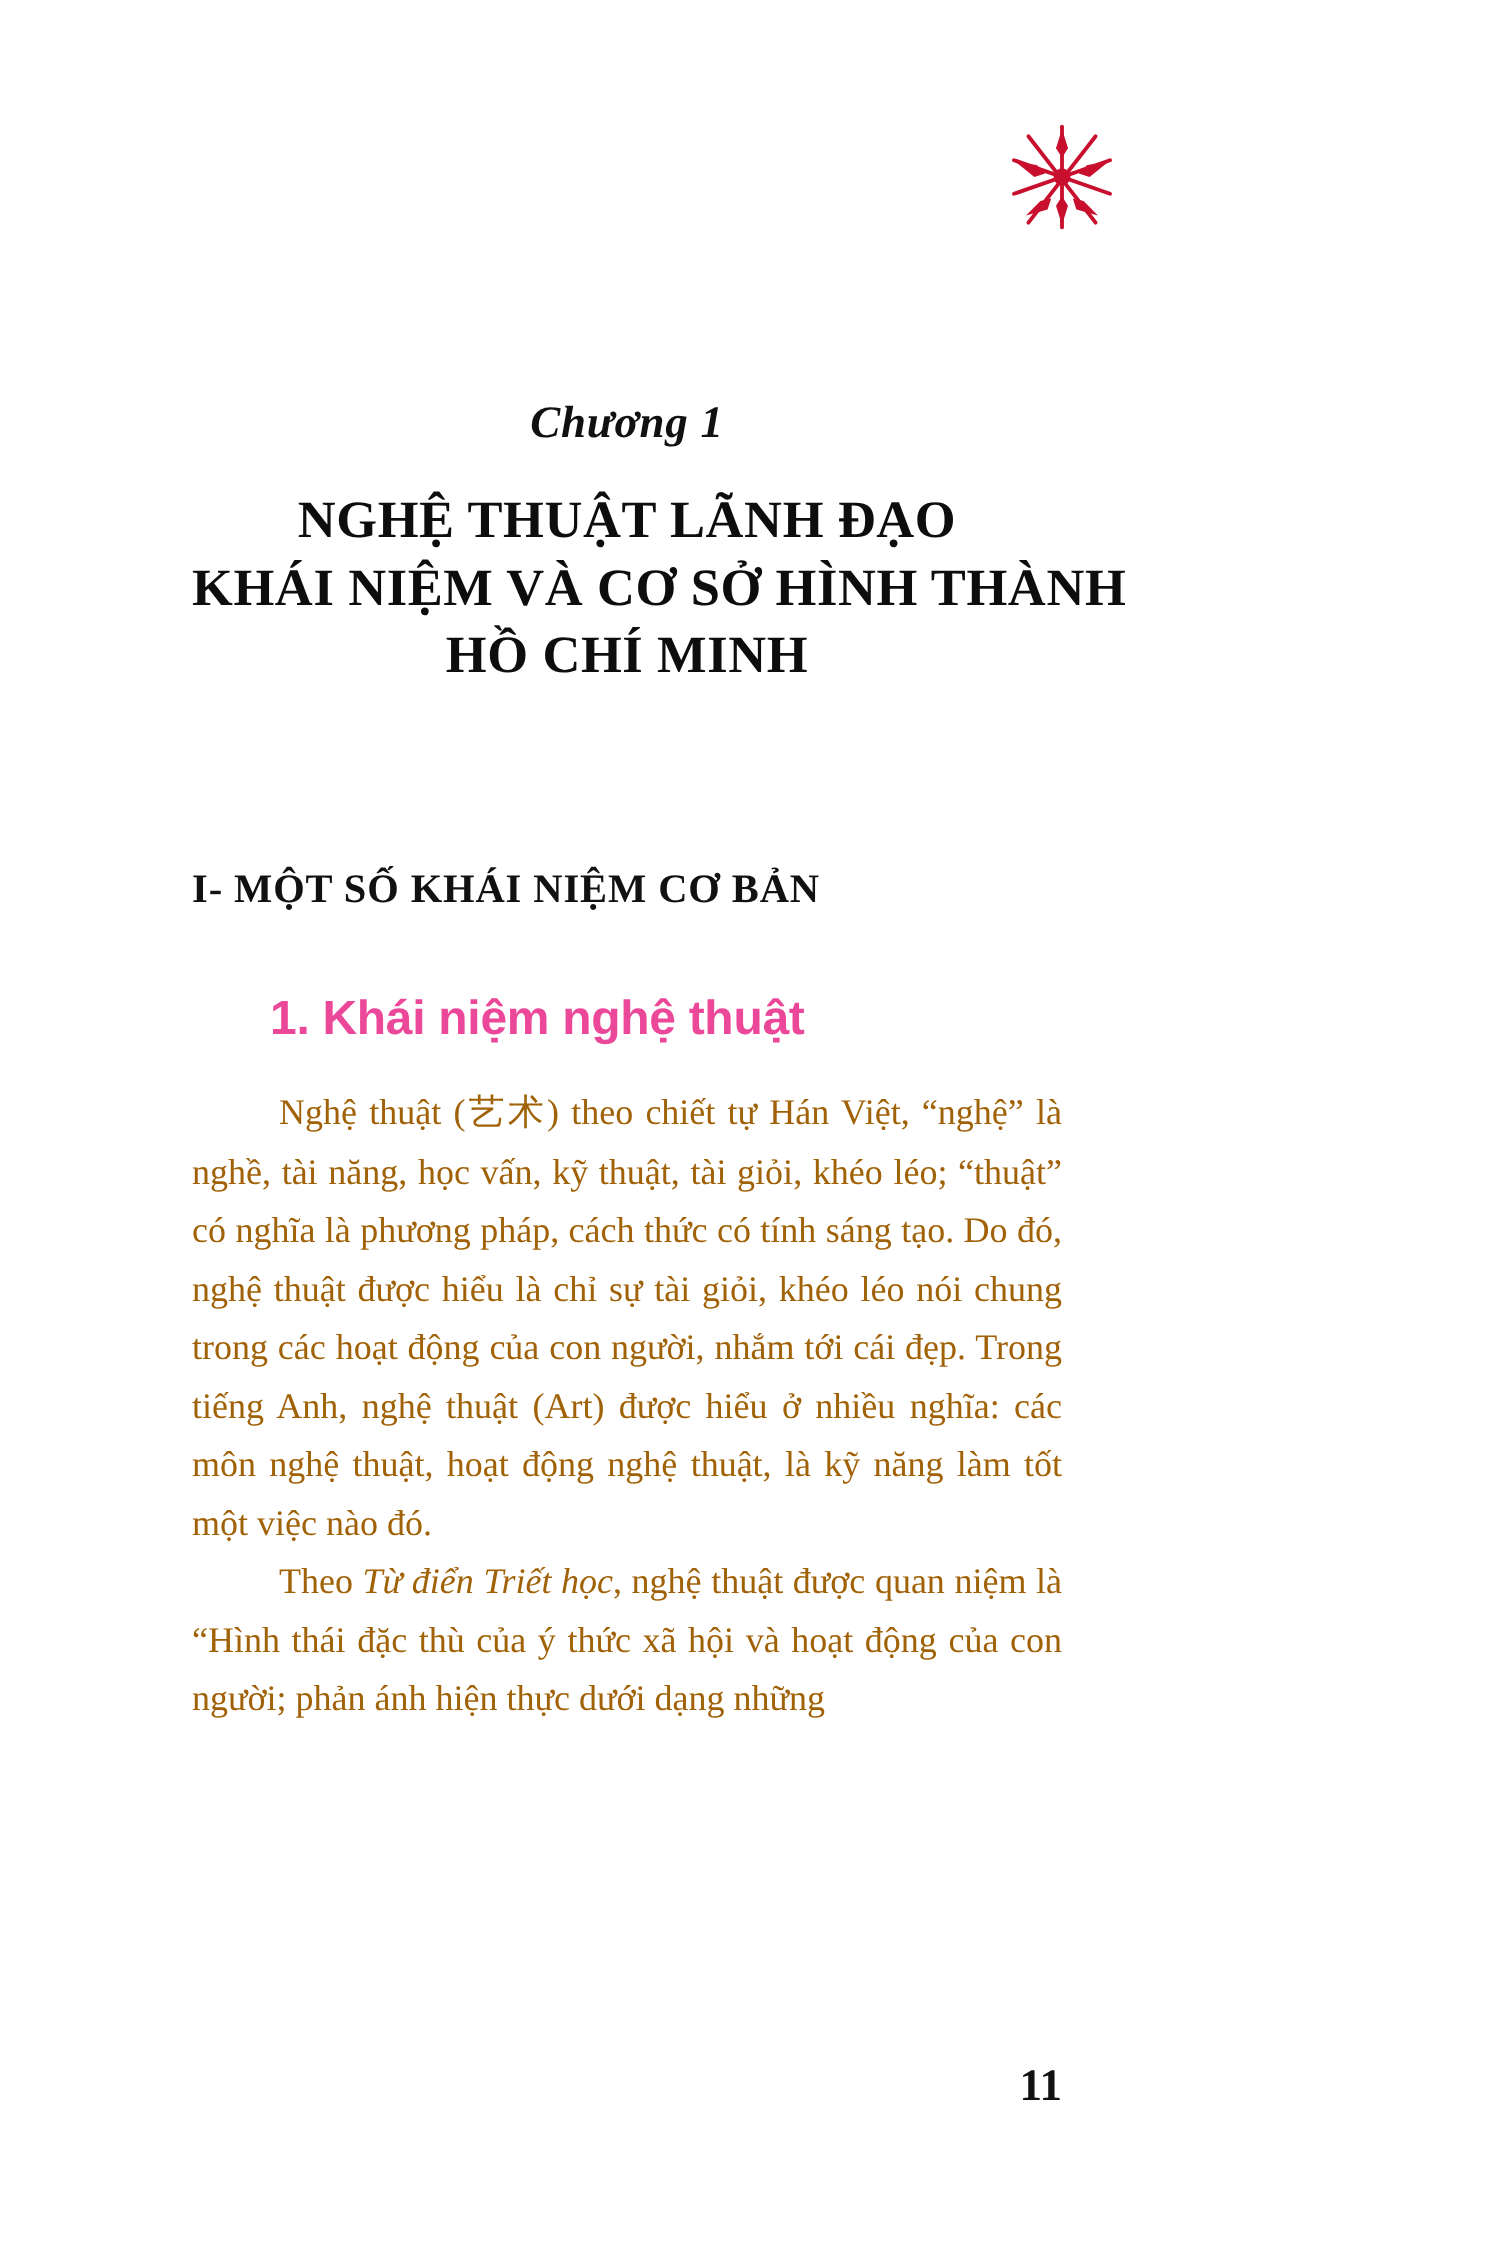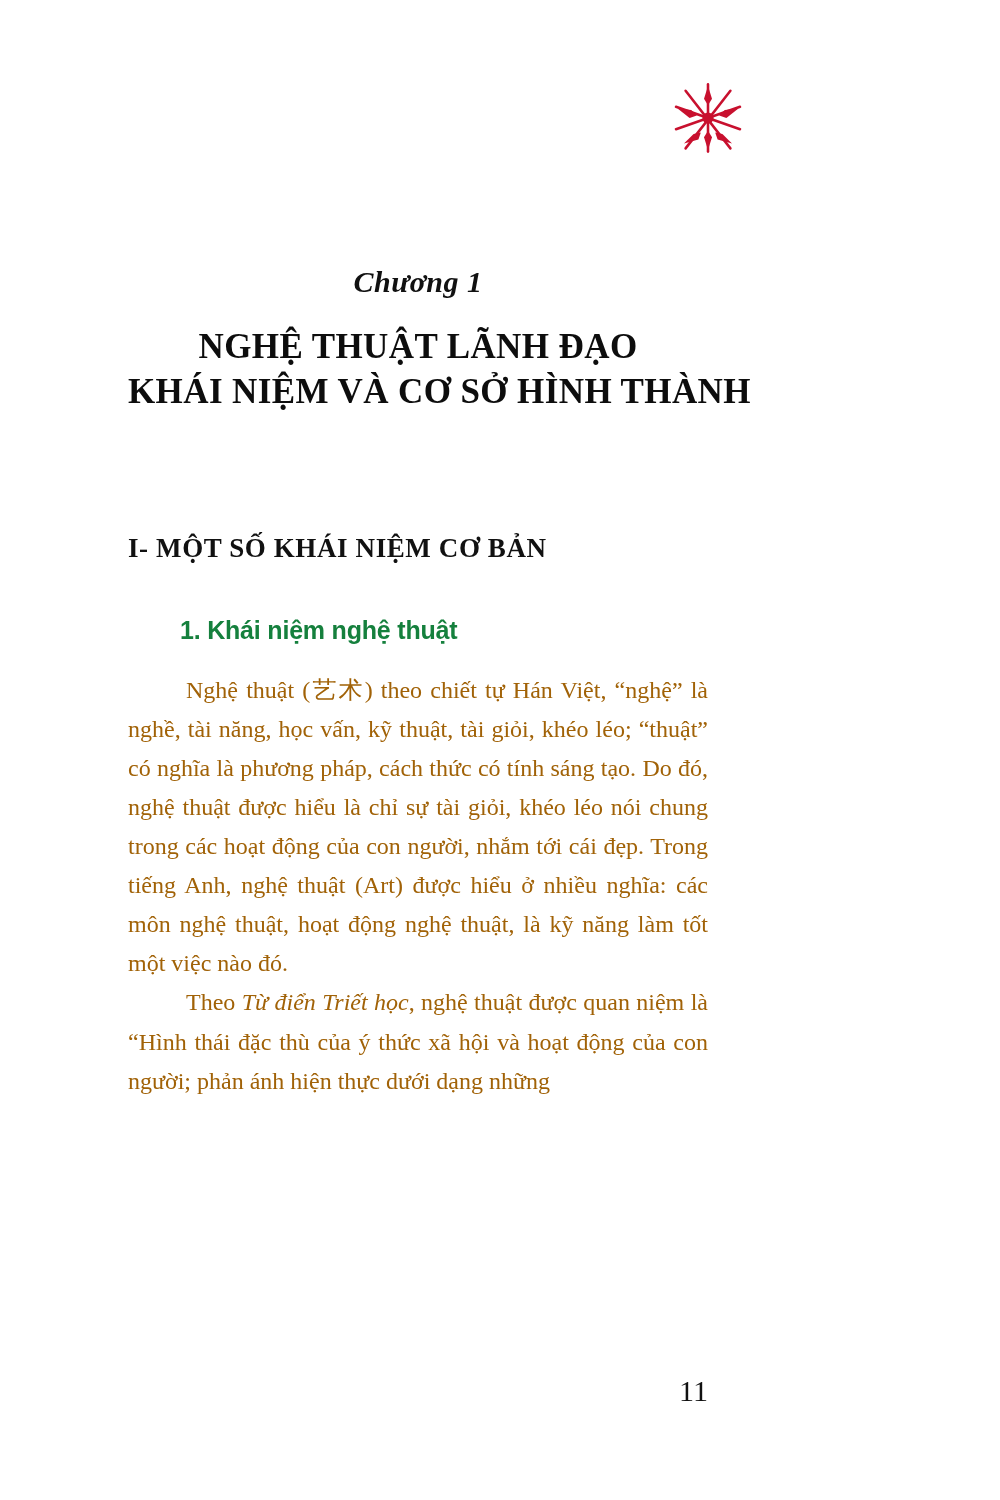--- a/index.html
+++ b/index.html
@@ -68,23 +68,23 @@
     font-family: "Liberation Serif", serif;
     font-size: 27px;
     letter-spacing: 0.6px;
     margin: 118px 0 0 0;
     color: #111111;
   }
 
   .subsection-heading {
     font-family: "Liberation Sans", sans-serif;
     font-weight: bold;
-    font-size: 25px;
+    font-size: 32px;
     margin: 52px 0 0 52px;
-    color: #15803d;
+    color: #ec4899;
     letter-spacing: -0.2px;
   }
 
   .body-text {
     font-family: Liberation Serif, serif;
     font-size: 24px;
     line-height: 1.63;
     text-align: justify;
     text-justify: inter-word;
     margin: 26px 0 0 0;
@@ -97,21 +97,21 @@
   .body-text em {
     font-style: italic;
   }
 
   .folio {
     position: absolute;
     right: 128px;
     bottom: 92px;
     font-family: "Liberation Serif", serif;
     font-size: 30px;
-    font-weight: normal;
+    font-weight: bold;
     color: #111111;
   }
 </style>
 </head>
 <body>
 
 <div class="page">
 
   <div class="ornament">
     <svg viewBox="0 0 100 100" width="80" height="80" aria-hidden="true">
@@ -134,20 +134,21 @@
     </svg>
   </div>
 
   <div class="content">
 
     <p class="chapter-label">Chương 1</p>
 
     <h1 class="chapter-title">
       <span class="line">NGHỆ THUẬT LÃNH ĐẠO</span>
       <span class="line">KHÁI NIỆM VÀ CƠ SỞ HÌNH THÀNH</span>
+      <span class="line">HỒ CHÍ MINH</span>
     </h1>
 
     <h2 class="section-heading">I- MỘT SỐ KHÁI NIỆM CƠ BẢN</h2>
 
     <h3 class="subsection-heading">1. Khái niệm nghệ thuật</h3>
 
     <p class="body-text">
       <span>Nghệ thuật (艺术) theo chiết tự Hán Việt, “nghệ” là nghề, tài năng, học vấn, kỹ thuật, tài giỏi, khéo léo; “thuật” có nghĩa là phương pháp, cách thức có tính sáng tạo. Do đó, nghệ thuật được hiểu là chỉ sự tài giỏi, khéo léo nói chung trong các hoạt động của con người, nhắm tới cái đẹp. Trong tiếng Anh, nghệ thuật (Art) được hiểu ở nhiều nghĩa: các môn nghệ thuật, hoạt động nghệ thuật, là kỹ năng làm tốt một việc nào đó.</span>
     </p>
 

